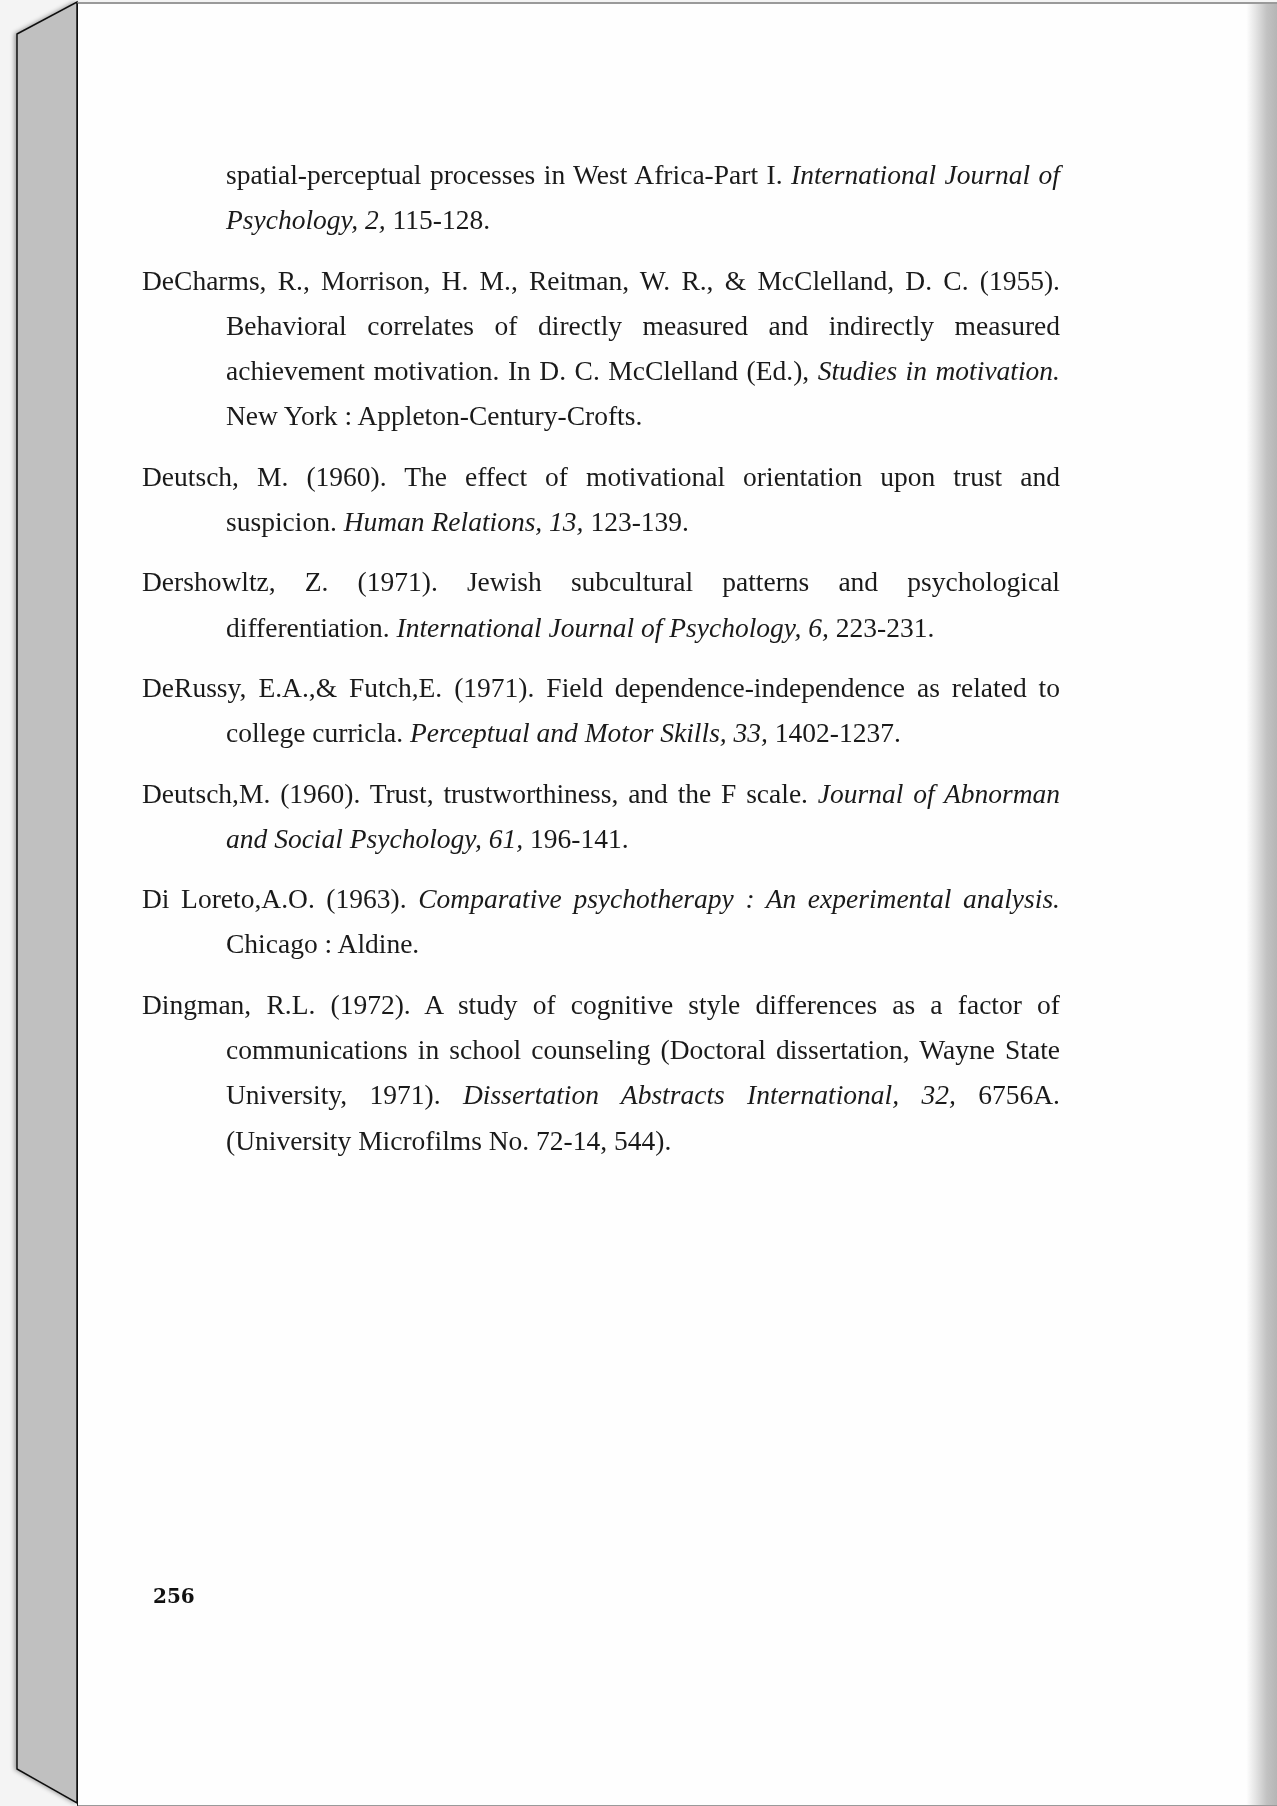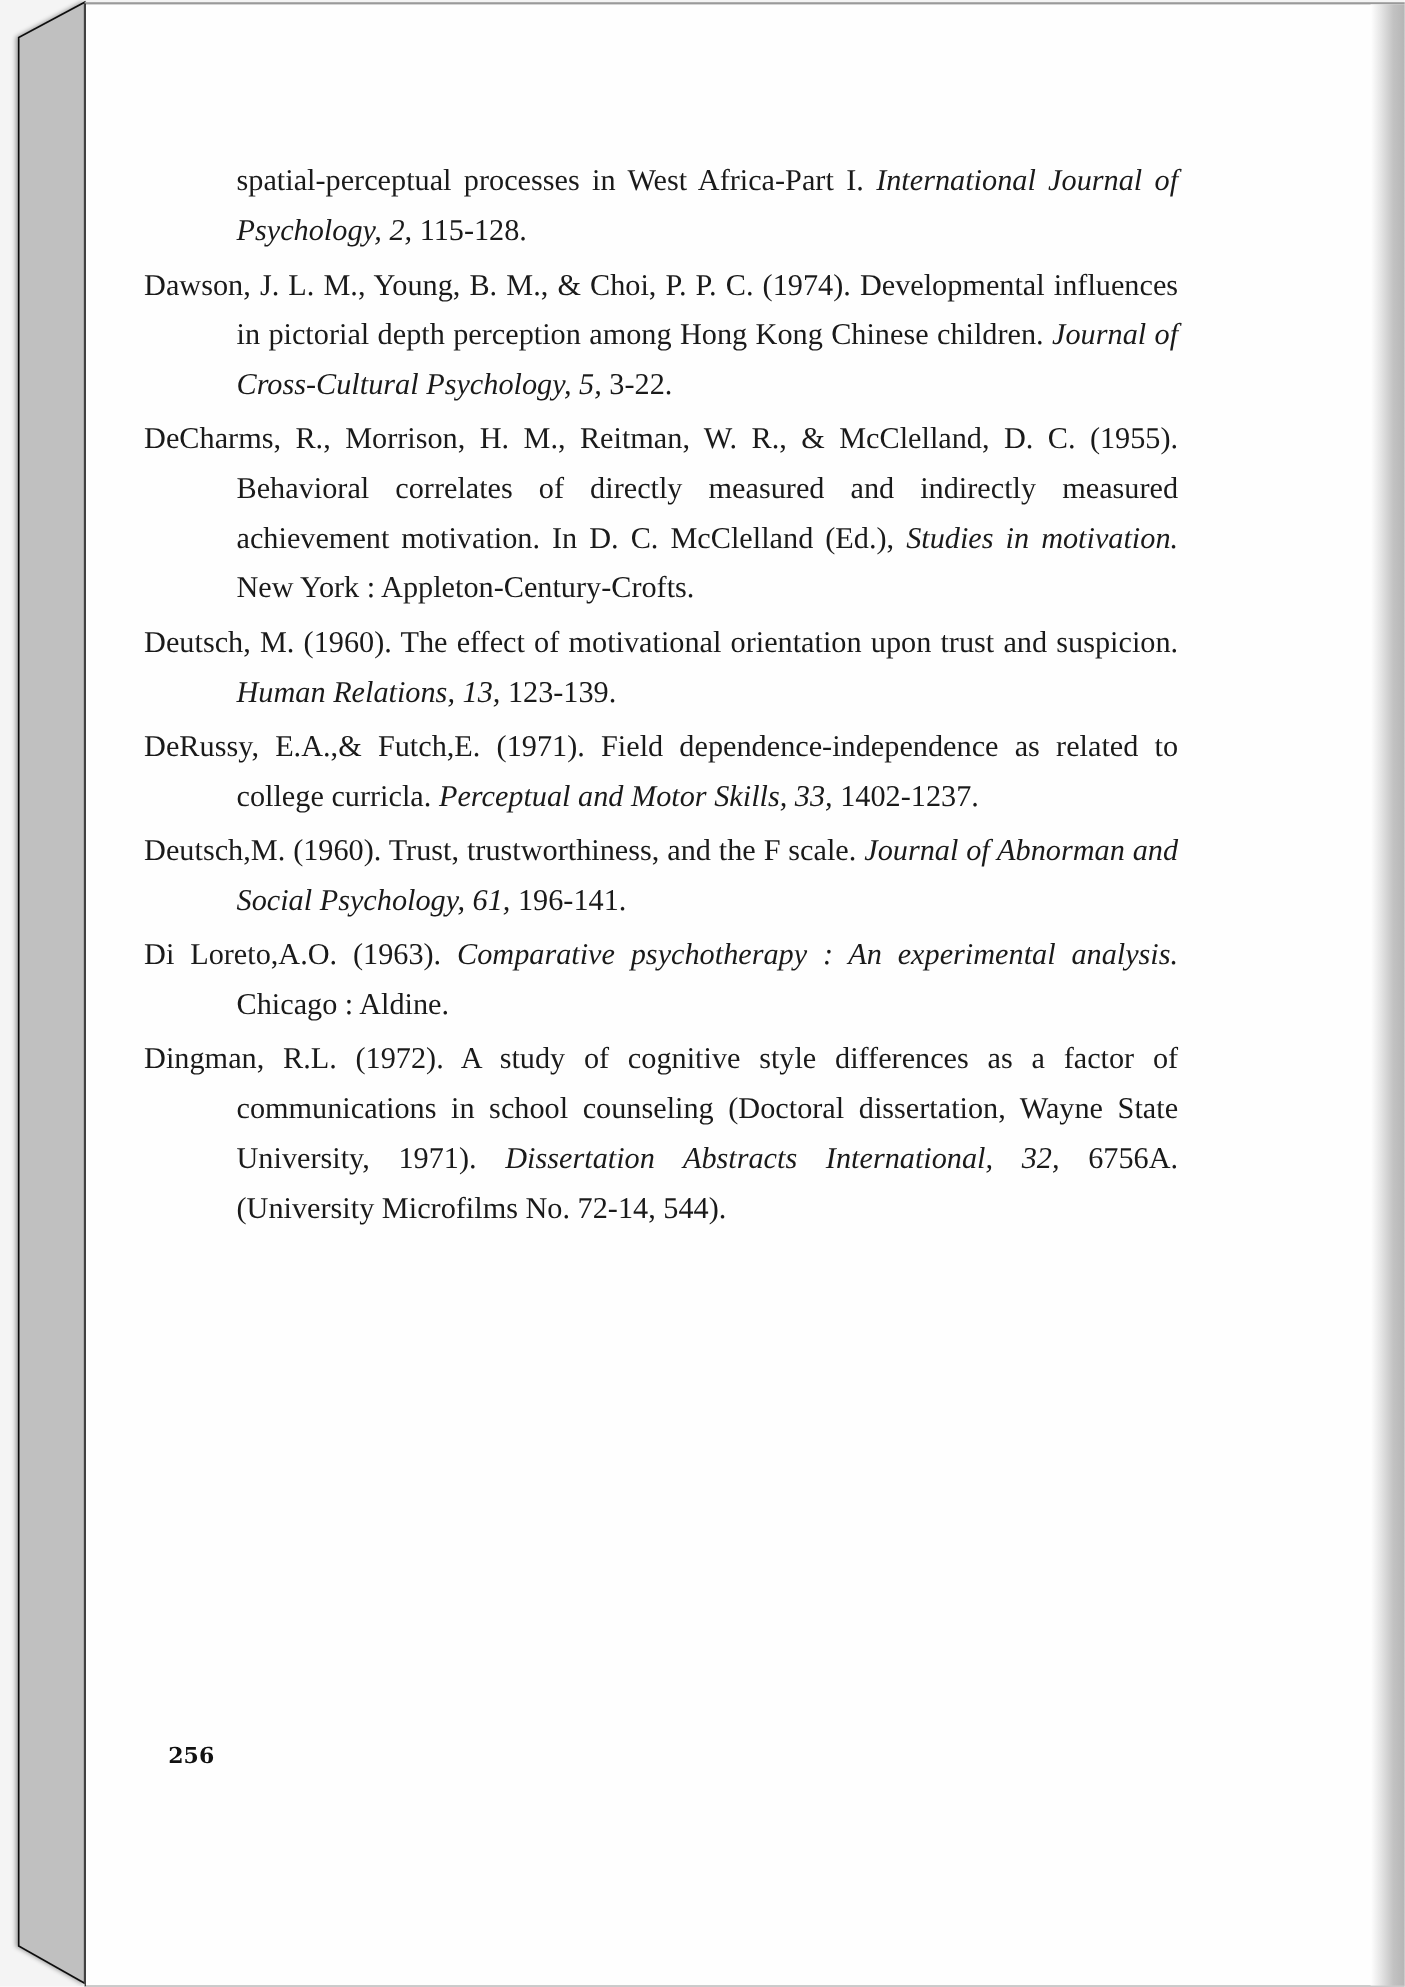--- a/index.html
+++ b/index.html
@@ -20,21 +20,21 @@
   }
   .right-edge {
     position: absolute; right: 0; top: 0; width: 32px; height: 100%;
     background: linear-gradient(to right, #ffffff 0%, #e4e4e4 30%, #c2c2c2 65%, #b4b4b4 100%);
   }
   .refs {
     position: absolute; left: 127px; top: 137px; width: 948px;
     font-size: 27.5px; line-height: 45.3px; color: #1a1a1a;
   }
   .ref {
-    margin: 4px; padding-left: 84px; text-indent: -84px;
+    margin: 15px; padding-left: 84px; text-indent: -84px;
     text-align: justify;
   }
   .ref.cont { padding-left: 84px; text-indent: 0; }
   .ref i { font-style: italic; }
   .pagenum {
     position: absolute; left: 153px; top: 1584px;
     font-size: 20px; font-weight: bold; color: #111;
     font-family: "DejaVu Serif", serif;
   }
 </style>
@@ -49,22 +49,22 @@
   </defs>
   <polygon points="17,34 77,2 77,1803 17,1769" fill="#c0c0c0" stroke="#111" stroke-width="1.5" filter="url(#sh)"></polygon>
 </svg>
 
 <div class="page">
   <div class="right-edge"></div>
 </div>
 
 <div class="refs" id="refs">
     <p class="ref cont"><span>spatial-perceptual processes in West Africa-Part I. </span><i>International Journal of Psychology, 2,</i><span> 115-128.</span></p>
-    <p class="ref"><span>Dawson, J. L. M., Young, B. M., &amp; Choi, P. P. C. (1974). Developmental influences in pictorial depth perception among Hong Kong Chinese children. </span><i>Journal of Cross-Cultural Psychology, 5,</i><span> 3-22.</span></p>
     <p class="ref"><span>DeCharms, R., Morrison, H. M., Reitman, W. R., &amp; McClelland, D. C. (1955). Behavioral correlates of directly measured and indirectly measured achievement motivation. In D. C. McClelland (Ed.), </span><i>Studies in motivation.</i><span>  New York : Appleton-Century-Crofts.</span></p>
     <p class="ref"><span>Deutsch, M. (1960). The effect of motivational orientation upon trust and suspicion. </span><i>Human Relations, 13,</i><span>  123-139.</span></p>
+    <p class="ref"><span>Dershowltz, Z. (1971). Jewish subcultural patterns and psychological differentiation. </span><i>International Journal of Psychology, 6,</i><span> 223-231.</span></p>
     <p class="ref"><span>DeRussy, E.A.,&amp; Futch,E. (1971). Field dependence-independence as related to college curricla. </span><i>Perceptual and Motor Skills, 33,</i><span> 1402-1237.</span></p>
     <p class="ref"><span>Deutsch,M. (1960). Trust, trustworthiness, and the F scale. </span><i>Journal of Abnorman and Social Psychology, 61,</i><span> 196-141.</span></p>
     <p class="ref"><span>Di Loreto,A.O. (1963). </span><i>Comparative psychotherapy : An experimental analysis.</i><span> Chicago : Aldine.</span></p>
     <p class="ref"><span>Dingman, R.L. (1972). A study of cognitive style differences as a factor of communications in school counseling (Doctoral dissertation, Wayne State University, 1971). </span><i>Dissertation Abstracts International, 32,</i><span> 6756A. (University Microfilms No. 72-14, 544).</span></p>
   </div>
 
 <div class="pagenum">256</div>
 
 </body></html>

